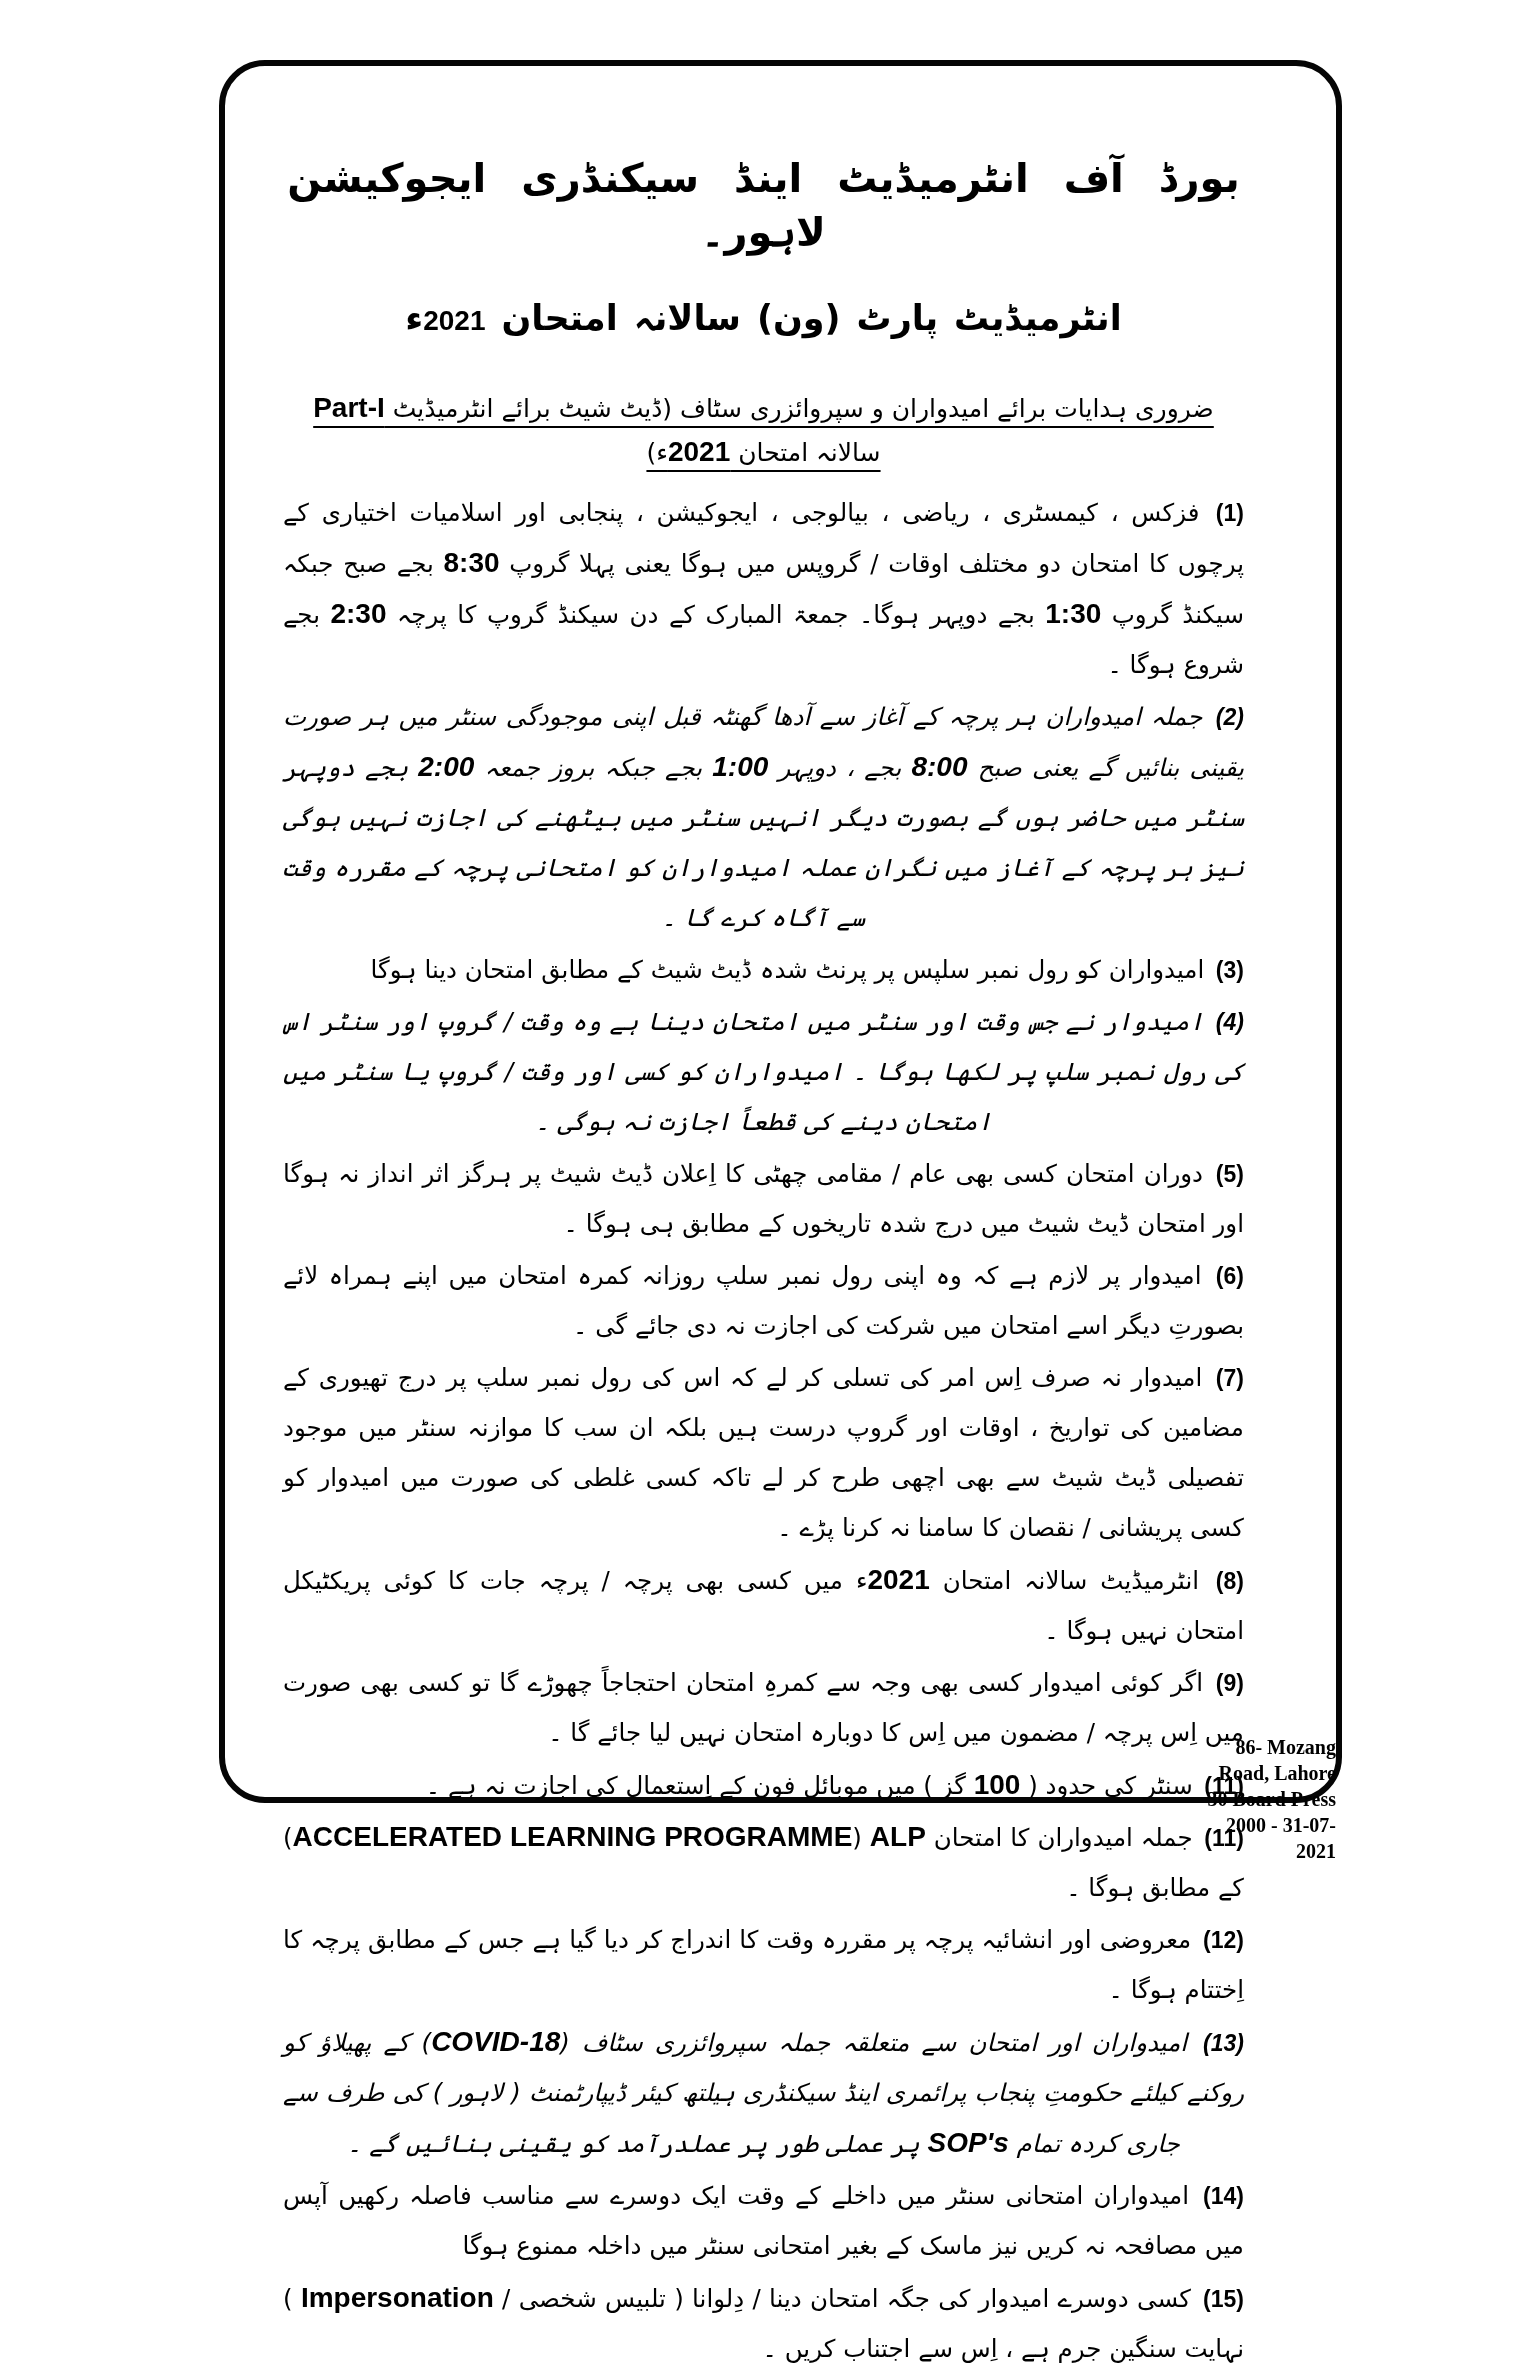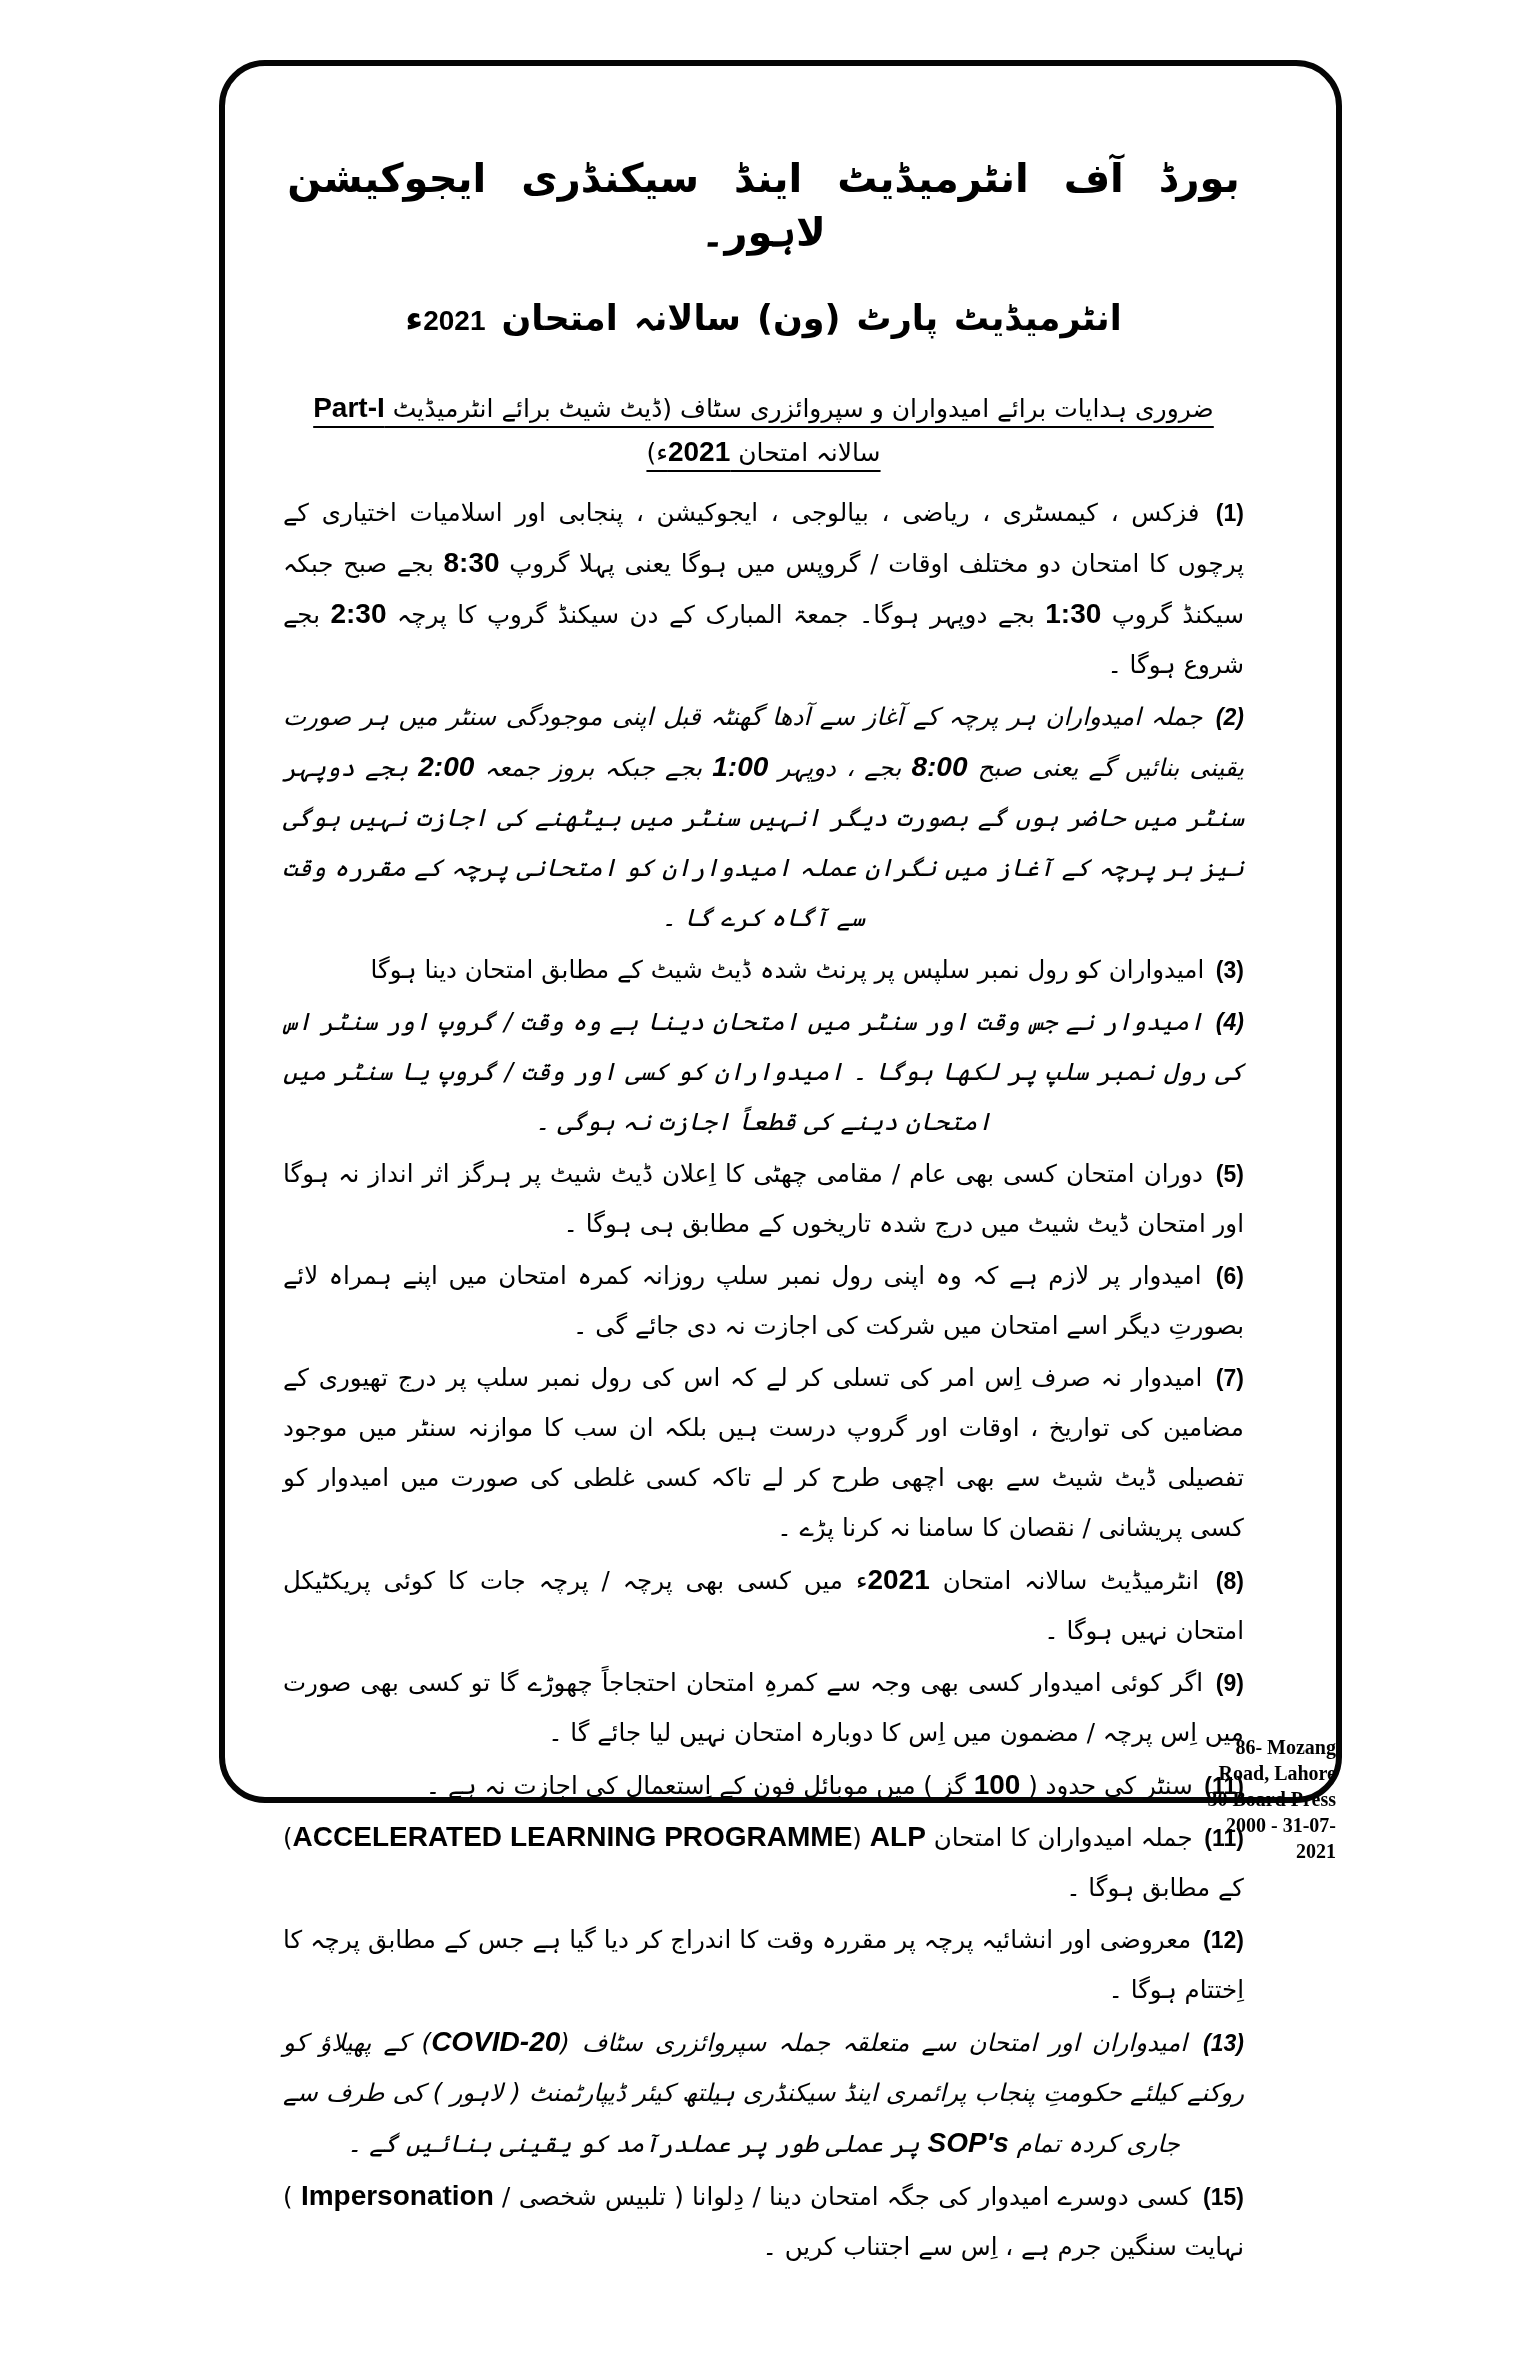--- a/index.html
+++ b/index.html
@@ -110,21 +110,22 @@
       <p class="inst"><span class="num">(3)</span> <span class="wrap-lat">امیدواران کو رول نمبر سلپس پر پرنٹ شدہ ڈیٹ شیٹ کے مطابق امتحان دینا ہوگا</span></p>
       <p class="inst center-last"><span class="num">(4)</span> <span class="wrap-lat">امیدوار نے جس وقت اور سنٹر میں امتحان دینا ہے وہ وقت / گروپ اور سنٹر اس کی رول نمبر سلپ پر لکھا ہوگا ۔ امیدواران کو کسی اور وقت / گروپ یا سنٹر میں امتحان دینے کی قطعاً اجازت نہ ہوگی ۔</span></p>
       <p class="inst"><span class="num">(5)</span> <span class="wrap-lat">دوران امتحان کسی بھی عام / مقامی چھٹی کا اِعلان ڈیٹ شیٹ پر ہرگز اثر انداز نہ ہوگا اور امتحان ڈیٹ شیٹ میں درج شدہ تاریخوں کے مطابق ہی ہوگا ۔</span></p>
       <p class="inst"><span class="num">(6)</span> <span class="wrap-lat">امیدوار پر لازم ہے کہ وہ اپنی رول نمبر سلپ روزانہ کمرہ امتحان میں اپنے ہمراہ لائے بصورتِ دیگر اسے امتحان میں شرکت کی اجازت نہ دی جائے گی ۔</span></p>
       <p class="inst"><span class="num">(7)</span> <span class="wrap-lat">امیدوار نہ صرف اِس امر کی تسلی کر لے کہ اس کی رول نمبر سلپ پر درج تھیوری کے مضامین کی تواریخ ، اوقات اور گروپ درست ہیں بلکہ ان سب کا موازنہ سنٹر میں موجود تفصیلی ڈیٹ شیٹ سے بھی اچھی طرح کر لے تاکہ کسی غلطی کی صورت میں امیدوار کو کسی پریشانی / نقصان کا سامنا نہ کرنا پڑے ۔</span></p>
       <p class="inst"><span class="num">(8)</span> <span class="wrap-lat">انٹرمیڈیٹ سالانہ امتحان <span class="lat">2021</span>ء میں کسی بھی پرچہ / پرچہ جات کا کوئی پریکٹیکل امتحان نہیں ہوگا ۔</span></p>
       <p class="inst"><span class="num">(9)</span> <span class="wrap-lat">اگر کوئی امیدوار کسی بھی وجہ سے کمرہِ امتحان احتجاجاً چھوڑے گا تو کسی بھی صورت میں اِس پرچہ / مضمون میں اِس کا دوبارہ امتحان نہیں لیا جائے گا ۔</span></p>
       <p class="inst"><span class="num">(11)</span> <span class="wrap-lat">سنٹر کی حدود ( <span class="lat">100</span> گز ) میں موبائل فون کے اِستعمال کی اجازت نہ ہے ۔</span></p>
       <p class="inst"><span class="num">(11)</span> <span class="wrap-lat">جملہ امیدواران کا امتحان <span class="lat">ALP</span>‏ (<span class="lat">ACCELERATED LEARNING PROGRAMME</span>)‏ کے مطابق ہوگا ۔</span></p>
       <p class="inst"><span class="num">(12)</span> <span class="wrap-lat">معروضی اور انشائیہ پرچہ پر مقررہ وقت کا اندراج کر دیا گیا ہے جس کے مطابق پرچہ کا اِختتام ہوگا ۔</span></p>
-      <p class="inst center-last"><span class="num">(13)</span> <span class="wrap-lat">امیدواران اور امتحان سے متعلقہ جملہ سپروائزری سٹاف (<span class="lat">COVID-20</span>)‏ کے پھیلاؤ کو روکنے کیلئے حکومتِ پنجاب پرائمری اینڈ سیکنڈری ہیلتھ کیئر ڈیپارٹمنٹ ( لاہور ) کی طرف سے جاری کردہ تمام <span class="lat">SOP's</span>‏ پر عملی طور پر عملدرآمد کو یقینی بنائیں گے ۔</span></p>
+      <p class="inst center-last"><span class="num">(13)</span> <span class="wrap-lat">امیدواران اور امتحان سے متعلقہ جملہ سپروائزری سٹاف (<span class="lat">COVID-18</span>)‏ کے پھیلاؤ کو روکنے کیلئے حکومتِ پنجاب پرائمری اینڈ سیکنڈری ہیلتھ کیئر ڈیپارٹمنٹ ( لاہور ) کی طرف سے جاری کردہ تمام <span class="lat">SOP's</span>‏ پر عملی طور پر عملدرآمد کو یقینی بنائیں گے ۔</span></p>
+      <p class="inst"><span class="num">(14)</span> <span class="wrap-lat">امیدواران امتحانی سنٹر میں داخلے کے وقت ایک دوسرے سے مناسب فاصلہ رکھیں آپس میں مصافحہ نہ کریں نیز ماسک کے بغیر امتحانی سنٹر میں داخلہ ممنوع ہوگا</span></p>
       <p class="inst"><span class="num">(15)</span> <span class="wrap-lat">کسی دوسرے امیدوار کی جگہ امتحان دینا / دِلوانا ( تلبیس شخصی / <span class="lat">Impersonation</span>‏ ) نہایت سنگین جرم ہے ، اِس سے اجتناب کریں ۔</span></p>
     </div>
 
   </div>
 
   <div class="press">
     <div>86- Mozang Road, Lahore</div>
     <div>30 Board Press 2000 - 31-07-2021</div>
   </div>
 </div>

